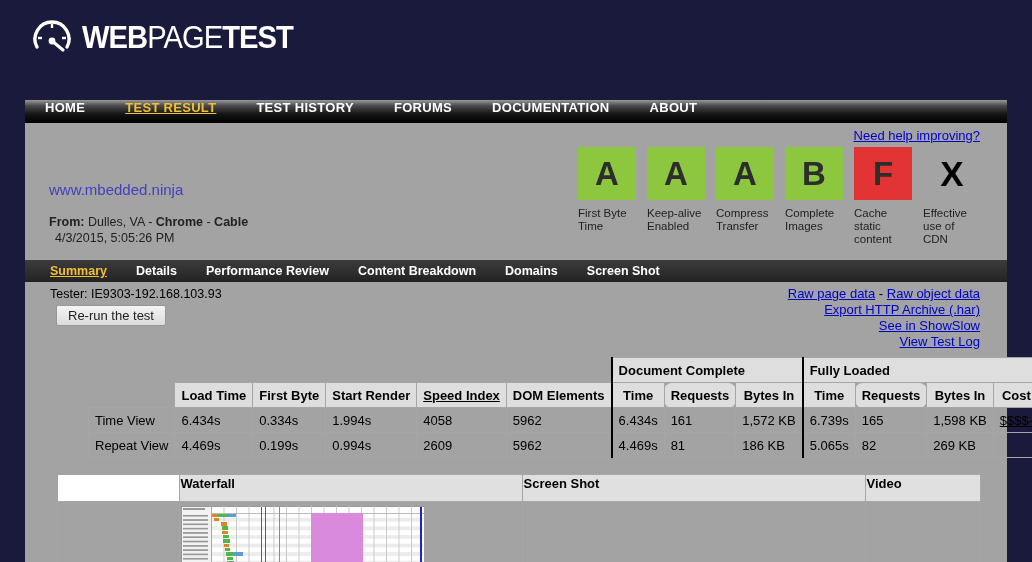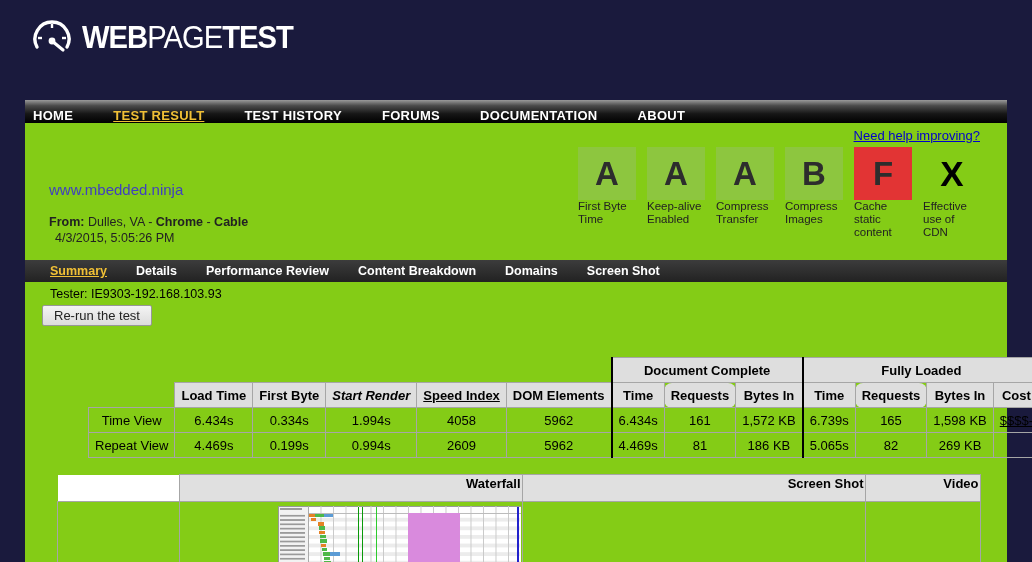--- a/index.html
+++ b/index.html
@@ -15,81 +15,81 @@
   .brand svg{width:44px;height:44px;}
   .brand-text{color:#fff;font-size:31px;letter-spacing:-1px;margin-left:8px;transform:scaleX(.94);transform-origin:left;}
   .w-bold{font-weight:800;}
   .w-light{font-weight:300;}
   .w-mid{font-weight:600;}
 
   
   .topnav{
     position:absolute;left:0;top:100px;width:982px;height:23px;
     background:linear-gradient(to bottom,#9a9a9a 0%,#4a4a4a 25%,#161616 60%,#000 100%);
-    display:flex;align-items:flex-end;padding-left:8px;box-sizing:border-box;gap:40px;
+    display:flex;align-items:flex-start;padding-left:20px;box-sizing:border-box;gap:40px;
   }
   .navitem{color:#fff;font-size:13px;font-weight:bold;letter-spacing:.3px;cursor:pointer;white-space:nowrap;}
   .navitem.active{color:#f0c036;text-decoration:underline;}
 
   
-  .content{position:absolute;left:0;top:123px;width:982px;height:439px;background:#84cc16;}
+  .content{position:absolute;left:0;top:123px;width:982px;height:439px;background:#a3a3a3;}
 
   .help-link{position:absolute;top:5px;right:27px;font-size:13px;color:#0000cc;text-decoration:underline;cursor:pointer;}
 
   .page-title{position:absolute;left:24px;top:16px;font-size:26px;font-weight:400;color:#3c3c3c;margin:0;}
   .site-url{position:absolute;left:24px;top:58px;font-size:15px;color:#4040c0;cursor:pointer;}
   .from-line{position:absolute;left:24px;top:92px;font-size:12.5px;color:#222;}
   .from-line b{font-weight:bold;}
   .date-line{position:absolute;left:24px;top:108px;font-size:12.5px;color:#222;margin-left:6px;}
 
   
   .grades{position:absolute;left:553px;top:24px;display:flex;gap:11px;}
   .grade{width:58px;cursor:pointer;}
   .grade-box{width:58px;height:53px;display:flex;align-items:center;justify-content:center;
     font-size:33px;font-weight:bold;color:#2d2d2d;}
   .grade-box.no-box{background:transparent;color:#000;font-size:35px;}
-  .grade-label{font-size:11.5px;line-height:13px;color:#222;}
+  .grade-label{margin-top:7px;font-size:11.5px;line-height:13px;color:#222;}
 
   
   .subnav{
     position:absolute;left:0;top:260px;width:982px;height:22px;
     background:linear-gradient(to bottom,#3c3c3c,#222);
     display:flex;align-items:center;padding-left:25px;box-sizing:border-box;gap:29px;
   }
   .subitem{color:#fff;font-size:12.5px;font-weight:bold;cursor:pointer;white-space:nowrap;}
   .subitem.active{color:#f0c036;text-decoration:underline;}
 
   
   .tester{position:absolute;left:25px;top:164px;font-size:12.5px;color:#000;}
   .rerun{
-    position:absolute;left:17px;top:182px;
+    position:absolute;left:31px;top:182px;
     font-family:"Liberation Sans",sans-serif;font-size:13px;color:#222;
     background:linear-gradient(#f4f4f4,#dcdcdc);border:1px solid #979797;
     padding:2px 11px;cursor:pointer;border-radius:2px;
   }
   .data-links{position:absolute;right:27px;top:163px;text-align:right;font-size:13px;line-height:16px;}
   .data-links a{color:#0000cc;text-decoration:underline;cursor:pointer;}
   .dash{color:#000;}
 
   
   .summary-table{position:absolute;left:63px;top:234px;border-collapse:collapse;font-size:13px;color:#000;}
-  .summary-table td,.summary-table th{border:1px solid #a6a6a6;text-align:center;padding:0 6px;height:24px;white-space:nowrap;}
+  .summary-table td,.summary-table th{border:1px solid #a6a6a6;padding:0 6px;height:24px;white-space:nowrap;}
   .summary-table .blank{border:none;background:transparent;}
   .summary-table th{background:#dedede;font-weight:bold;}
   .summary-table .grp{background:#dedede;font-weight:bold;}
   .bL{border-left:2px solid #000 !important;}
   .bR{border-right:2px solid #000 !important;}
   .link-dark{color:#000;text-decoration:underline;cursor:pointer;}
-  .c-label{width:75px;} .c-load{width:60px;} .c-fb{width:53px;} .c-sr{width:71px;font-style:italic;}
+  .c-label{width:75px;} .c-load{width:60px;} .c-fb{width:53px;} .c-sr{width:71px;}
   .c-si{width:68px;} .c-dom{width:82px;} .c-t{width:41px;margin-left:25px;} .c-req{width:44px;border-radius:8px;}
   .c-by{width:53px;} .c-cost{width:31px;}
 
   
   .media-table{position:absolute;left:32px;top:351px;border-collapse:collapse;font-size:13px;color:#000;}
-  .media-table td,.media-table th{border:1px solid #a6a6a6;text-align:right;vertical-align:top;}
+  .media-table td,.media-table th{border:1px solid #a6a6a6;text-align:left;vertical-align:top;}
   .media-table th{background:#e0e0e0;font-weight:bold;height:24px;}
   .media-table .corner{border:none;border-bottom:1px solid #a6a6a6;background:#fff;}
   .media-table .rowlabel{border-top:1px solid #a6a6a6;}
   .m-label{width:119px;} .m-wf{width:340px;} .m-ss{width:340px;} .m-vid{width:112px;}
   .media-row td{height:80px;}
   .wf-thumb{margin-top:3px;cursor:pointer;display:inline-block;}
 </style>
 </head>
 <body>
 
@@ -143,39 +143,45 @@
       <div class="grade">
         <div class="grade-box" style="background: rgb(141, 198, 63);">
             <span>A</span>
           </div>
         <div class="grade-label">Compress Transfer</div>
       </div>
       <div class="grade">
         <div class="grade-box" style="background: rgb(141, 198, 63);">
             <span>B</span>
           </div>
-        <div class="grade-label">Compress Images</div>
+        <div class="grade-label">Complete Images</div>
       </div>
       <div class="grade">
         <div class="grade-box" style="background: rgb(226, 52, 52);">
             <span>F</span>
           </div>
         <div class="grade-label">Cache static content</div>
       </div>
       <div class="grade">
         <div class="grade-box no-box">
             <span>X</span>
           </div>
         <div class="grade-label">Effective use of CDN</div>
       </div>
     </div>
 
     <div class="tester">Tester: IE9303-192.168.103.93</div>
     <button class="rerun">Re-run the test</button>
 
+    <div class="data-links">
+      <div><a>Raw page data</a><span class="dash"> - </span><a>Raw object data</a></div>
+      <div><a>Export HTTP Archive (.har)</a></div>
+      <div><a>See in ShowSlow</a></div>
+      <div><a>View Test Log</a></div>
+    </div>
 
     <table class="summary-table">
       <tbody>
           <tr>
         <td class="blank" colspan="6"></td>
         <td class="grp bL bR" colspan="3">Document Complete</td>
         <td class="grp" colspan="4">Fully Loaded</td>
       </tr>
       <tr>
         <td class="blank c-label"></td>

